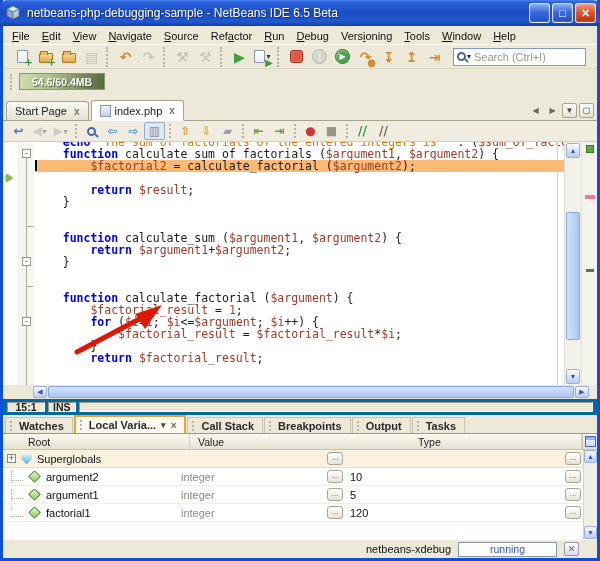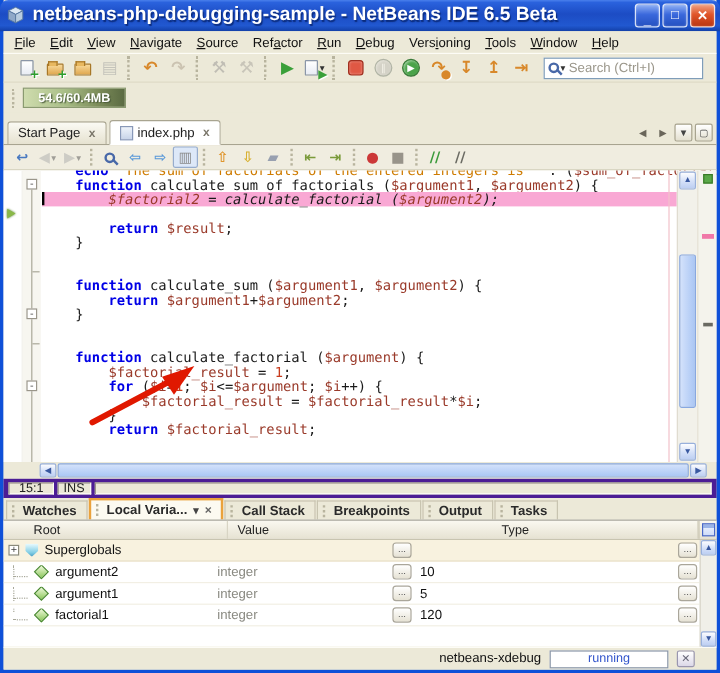--- a/index.html
+++ b/index.html
@@ -4,21 +4,21 @@
 <style>
   * { margin:0; padding:0; box-sizing:border-box; }
   html,body { background:#6a6a6a; font-family:"Liberation Sans",sans-serif; }
   .window { width:600px; height:561px; display:flex; flex-direction:column;
     border-left:3px solid #0f50d8; border-right:3px solid #0f50d8; border-bottom:3px solid #0f50d8;
     background:#ece9d8; position:relative; }
   
   .titlebar { height:26px; flex:none; display:flex; align-items:center; padding:0 4px 0 5px;
     background:linear-gradient(180deg,#4a80ec 0%,#2a62dd 8%,#1c4cc4 45%,#2158d0 82%,#1340a8 100%);
     border-radius:7px 7px 0 0; margin:0 -3px; }
-  .apptitle { flex:1; color:#fff; font-weight:bold; font-size:16px; text-shadow:1px 1px 1px #0a2a7a;
+  .apptitle { flex:1; color:#fff; font-weight:normal; font-size:12px; text-shadow:1px 1px 1px #0a2a7a;
     margin-left:6px; white-space:nowrap; overflow:hidden; }
   .tb-btn { width:21px; height:20px; margin-left:2px; border:1px solid #ffffffcc; border-radius:3px;
     display:flex; align-items:center; justify-content:center; color:#fff; font-size:11px; font-weight:bold;
     background:linear-gradient(180deg,#8fb0f4,#3a68dc 45%,#2450c0); box-shadow:inset 0 0 2px #fff5; }
   .tb-btn.close { background:linear-gradient(180deg,#f0a080,#e05428 45%,#b83410); }
   .tb-btn .mingl { margin-top:7px; }
   
   .menubar { height:19px; flex:none; display:flex; align-items:flex-end; padding-left:3px;
     background:#ece9d8; border-bottom:1px solid #fdfcf6; font-size:11px; color:#111; }
   .menu-item { padding:2px 6px; }
@@ -85,21 +85,21 @@
   .foldm { width:15px; flex:none; background:#f7f6f0; position:relative; }
   .foldm::before { content:""; position:absolute; left:7px; top:9px; bottom:0; border-left:1px solid #aaa89a; }
   .foldbox { position:absolute; left:3px; width:9px; height:9px; border:1px solid #9a968a; background:#fff;
     font-size:9px; line-height:6px; text-align:center; color:#555; z-index:2; }
   .foldtick { position:absolute; left:8px; width:6px; height:1px; background:#aaa89a; }
   .dbgarrow { position:absolute; left:3px; width:0; height:0; border-top:4px solid transparent;
     border-bottom:4px solid transparent; border-left:7px solid #8ab848; filter:drop-shadow(0 0 1px #4a7a20); }
   .codewrap { position:absolute; left:32px; top:-6px; right:33px; }
   .cline { height:12px; line-height:12px; white-space:pre; font-family:"DejaVu Sans Mono",monospace;
     font-size:11.5px; position:relative; }
-  .cline.hl { background:#f9a8d4;font-style:italic; }
+  .cline.hl { background:#fdba74; }
   .caretbar { position:absolute; left:0; top:0; width:2px; height:11px; background:#000; }
   .tok-k { color:#0000e6; font-weight:bold; }
   .tok-v { color:#9a3a2a; }
   .tok-s { color:#ce7b00; }
   .tok-n { color:#c83c1e; }
   .tok-p { color:#1a1a1a; }
   .marginline { position:absolute; left:554px; top:0; bottom:0; width:1px; background:#f2c2ca; }
   .anno { position:absolute; left:62px; top:158px; z-index:5; }
   .vsb { position:absolute; right:16px; top:0; bottom:0; width:17px; background:#f2f1ea;
     border-left:1px solid #e0dcd0; }
@@ -115,22 +115,22 @@
   .st-pink { position:absolute; top:53px; left:3px; width:10px; height:4px; background:#f078a8; }
   .st-cur { position:absolute; top:127px; left:4px; width:8px; height:3px; background:#6a6a62; }
   
   .hscroll { height:14px; flex:none; background:#ece9d8; display:flex; align-items:center;
     padding:1px 8px 1px 30px; gap:1px; }
   .hbtn { width:14px; height:12px; flex:none; background:linear-gradient(180deg,#fdfdff,#d4e0f8 55%,#bccef2);
     border:1px solid #98b0dc; border-radius:2px; color:#3858a0; font-size:7px; display:flex;
     align-items:center; justify-content:center; }
   .hthumb { flex:1; height:12px; background:linear-gradient(180deg,#d4e2fb,#aac6f4); border:1px solid #88a8e0;
     border-radius:2px; }
-  .edstatus { height:16px; flex:none; background:#4c1d95; display:flex; gap:3px; padding:3px 4px;
-    font-size:10.5px; color:#222; }
+  .edstatus { height:16px; flex:none; background:#0369a1; display:flex; gap:3px; padding:3px 4px;
+    font-size:10.5px; color:#222;font-weight:bold; }
   .scell { border:1px solid; border-color:#9a968a #fdfcf6 #fdfcf6 #9a968a; display:flex; align-items:center;
     justify-content:center; padding:0 4px; background:#ece9d8; }
   .scell.fill { flex:1; }
   
   .btabs { height:18px; flex:none; background:#ece9d8; display:flex; align-items:flex-end; padding-left:2px; gap:1px; }
   .btab { height:16px; display:flex; align-items:center; padding:0 8px 0 4px; font-size:11px; font-weight:bold;
     color:#2a2a2a; background:#ece9d8; border:1px solid #c8c4b0; border-bottom:none; gap:5px; }
   .btab::before { content:""; width:2px; height:10px; border-left:2px dotted #b8b49e; }
   .btab.active { background:#fcfaf1; border:2px solid #eaa23c; border-bottom:none; height:18px; }
   .btab .pin { font-size:9px; color:#444; } .btab .x { font-size:10px; color:#666; }

